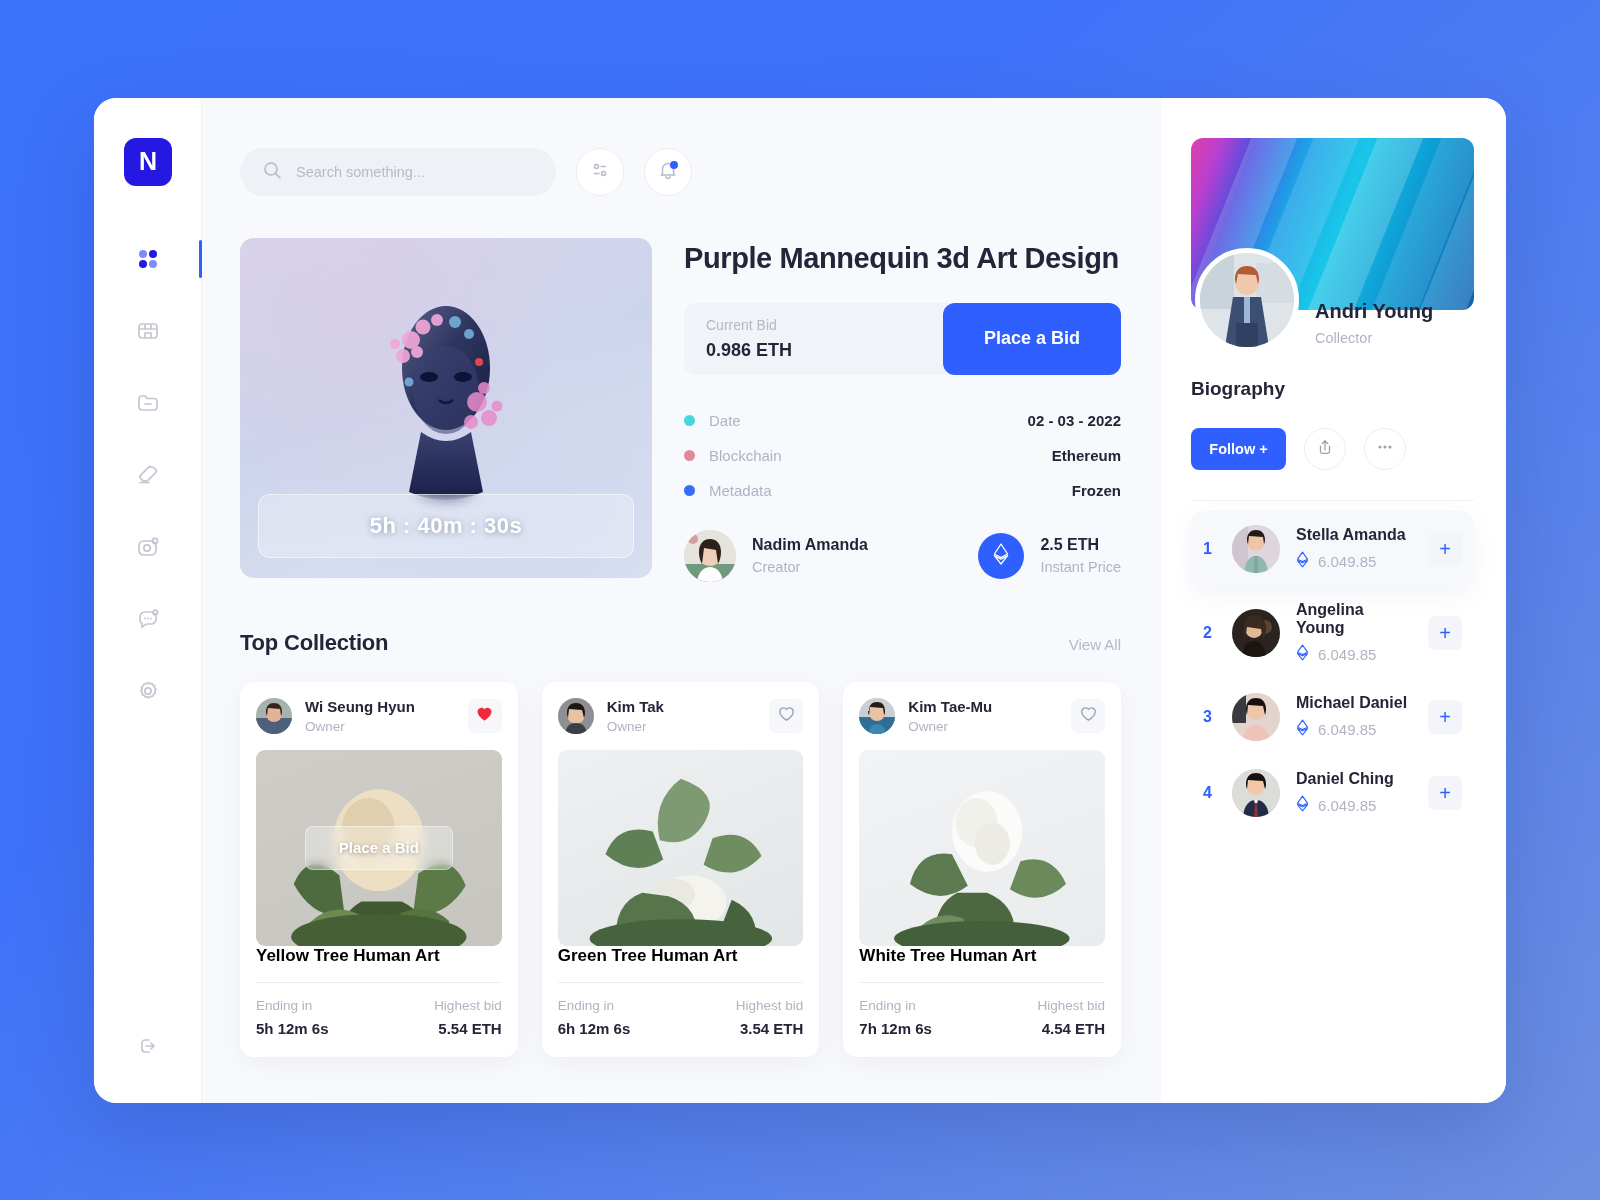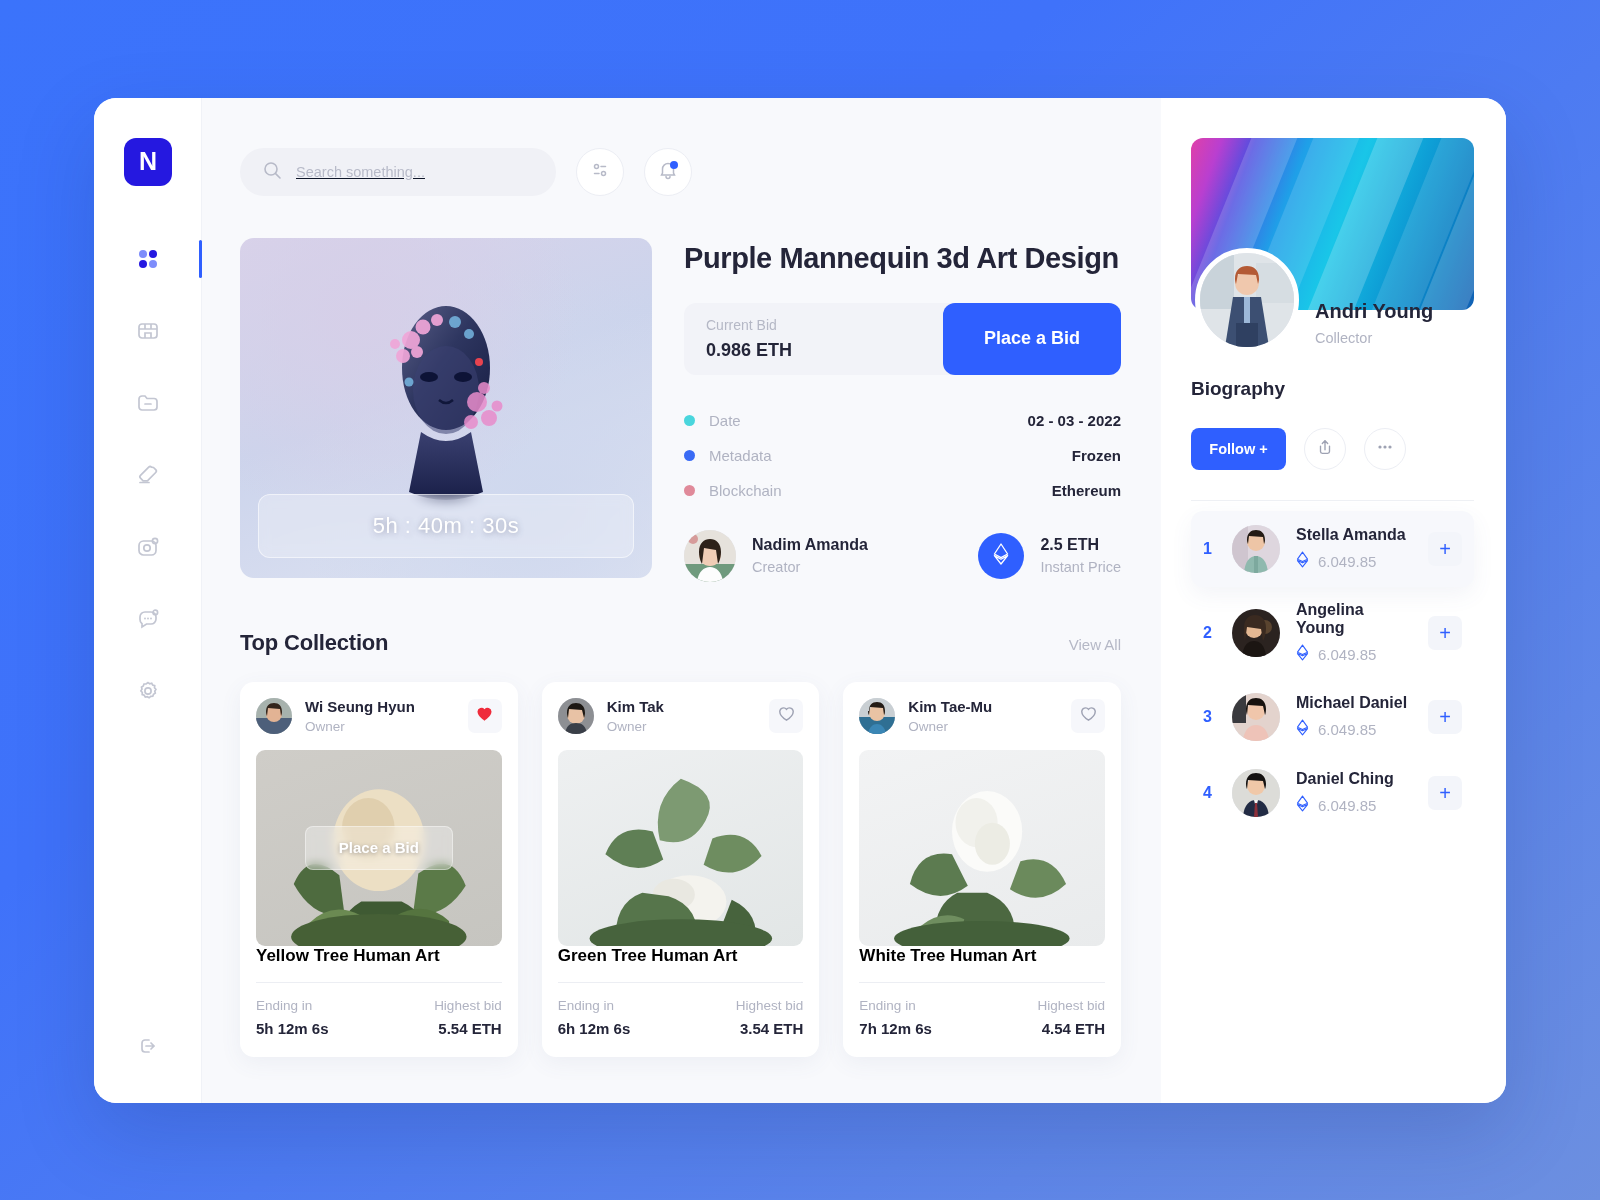--- a/index.html
+++ b/index.html
@@ -67,21 +67,21 @@
   .greet-sub { margin-top: 12px; font-size: 15px; color: #b5b8c6; }
 
   .search {
     flex: 1 1 auto; max-width: 316px; height: 48px;
     background: #f0f1f6; border-radius: 24px;
     display: flex; align-items: center; gap: 14px; padding: 0 22px;
     margin-top: 6px;
   }
   .search input {
     border: 0; background: transparent; outline: none;
-    font-family: inherit; font-size: 14.5px; color: #0f172a; width: 100%; text-decoration: underline;
+    font-family: inherit; font-size: 14.5px; color: #0f172a; width: 100%;
   }
   .search input::placeholder { color: #b7bac8; }
 
   .round-btn {
     width: 48px; height: 48px; flex: 0 0 48px; border-radius: 50%;
     border: 1px solid #eceef4; background: #fff;
     display: flex; align-items: center; justify-content: center;
     margin-top: 6px; cursor: pointer; position: relative;
   }
   .bell-dot {
@@ -104,21 +104,21 @@
     position: absolute; left: 50%; top: 44px; transform: translateX(-50%);
     width: 190px; height: 250px;
   }
   .timer {
     position: absolute; left: 18px; right: 18px; bottom: 20px; height: 64px;
     border-radius: 12px;
     background: rgba(255,255,255,.28);
     border: 1px solid rgba(255,255,255,.55);
     backdrop-filter: blur(6px);
     display: flex; align-items: center; justify-content: center;
-    color: #ffffff; font-size: 22px; font-weight: normal; letter-spacing: .5px;
+    color: #ffffff; font-size: 22px; font-weight: bold; letter-spacing: .5px;
     text-shadow: 0 1px 6px rgba(60,60,90,.45);
   }
 
   .hero-info { flex: 1 1 auto; min-width: 0; padding-top: 4px; }
   .nft-title { font-size: 29px; font-weight: bold; color: #242539; letter-spacing: -.4px; }
 
   .bidbar {
     margin-top: 28px; height: 72px;
     background: #f2f3f8; border-radius: 12px;
     display: flex; align-items: center; justify-content: space-between;
@@ -444,31 +444,31 @@
         <div class="meta-list">
           <div class="meta-row">
             <div class="meta-left">
               <span class="dot" style="background:#4ad6dd"></span>
               <span class="meta-key">Date</span>
             </div>
             <span class="meta-val">02 - 03 - 2022</span>
           </div>
           <div class="meta-row">
             <div class="meta-left">
+              <span class="dot" style="background:#e08a9a"></span>
+              <span class="meta-key">Blockchain</span>
+            </div>
+            <span class="meta-val">Ethereum</span>
+          </div>
+          <div class="meta-row">
+            <div class="meta-left">
               <span class="dot" style="background:#3a6bf5"></span>
               <span class="meta-key">Metadata</span>
             </div>
             <span class="meta-val">Frozen</span>
-          </div>
-          <div class="meta-row">
-            <div class="meta-left">
-              <span class="dot" style="background:#e08a9a"></span>
-              <span class="meta-key">Blockchain</span>
-            </div>
-            <span class="meta-val">Ethereum</span>
           </div>
         </div>
 
         <div class="creator-row">
           <div class="person">
             <div class="avatar" style="width:52px;height:52px">
               <svg width="52" height="52" viewBox="0 0 52 52">
                 <rect width="52" height="52" fill="#e6e2dc"></rect>
                 <rect y="34" width="52" height="18" fill="#6f9a7d"></rect>
                 <circle cx="26" cy="25" r="11" fill="#f0cdb6"></circle>

